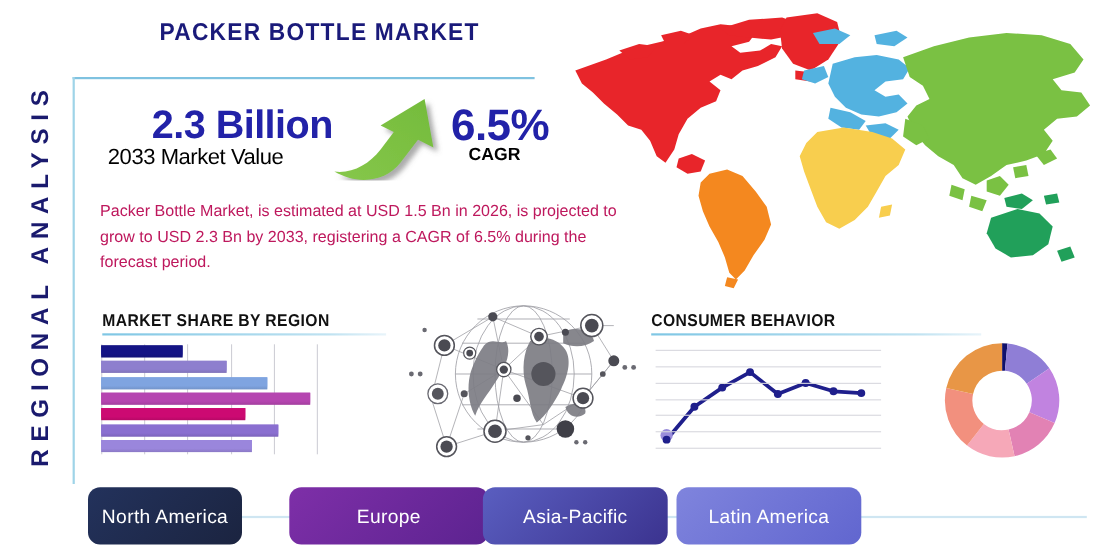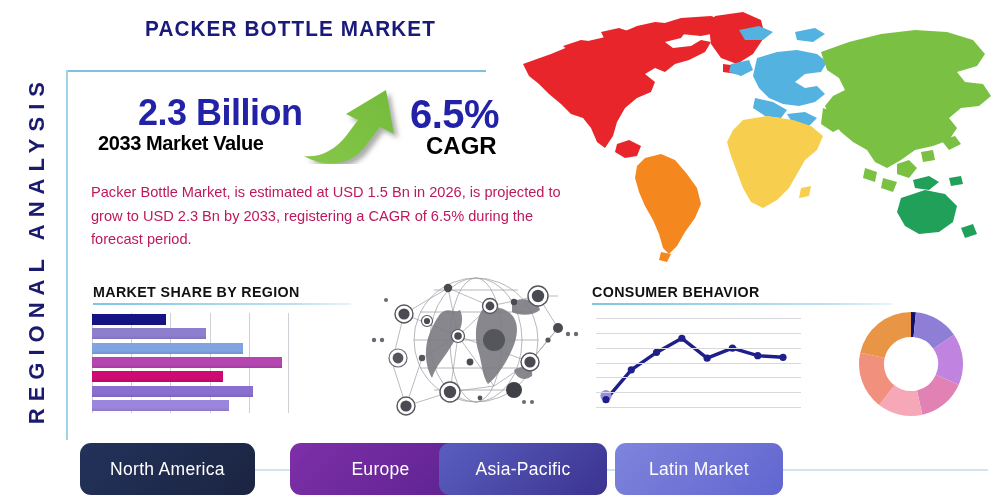--- a/index.html
+++ b/index.html
@@ -51,32 +51,32 @@
   
   #kpi-row { position:absolute; left:90px; top:92px; width:420px; height:76px; }
   #kpi-value-big {
     position:absolute; left:48px; top:0px;
     font-size:36px; font-weight:700; color:#2222a8;
     font-family:"Liberation Sans Narrow","Liberation Sans",sans-serif;
     letter-spacing:-0.5px;
   }
   #kpi-value-label {
     position:absolute; left:8px; top:40px;
-    font-size:20px; font-weight:700; color:#000;
+    font-size:20px; font-weight:400; color:#000;
     letter-spacing:-0.4px;
   }
   #kpi-cagr-big {
     position:absolute; left:320px; top:0px;
     font-size:40px; font-weight:700; color:#2222a8;
     font-family:"Liberation Sans Narrow","Liberation Sans",sans-serif;
     letter-spacing:-0.5px;
   }
   #kpi-cagr-label {
     position:absolute; left:336px; top:40px;
-    font-size:24px; font-weight:700; color:#000;
+    font-size:16px; font-weight:700; color:#000;
   }
   #growth-arrow { position:absolute; left:212px; top:-8px; width:108px; height:80px; }
 
   
   #summary-text {
     position:absolute; left:91px; top:181px; width:490px;
     font-size:14.6px; line-height:1.62; color:#be185d;
     font-family:"Liberation Sans", sans-serif;
   }
 
@@ -353,25 +353,25 @@
     <path d="M60.89363229256274,4.230777840639838 A52,52 0 0 1 99.00818986227722,26.771664351689214 L78.36425872838416,40.80126546287839 A27.04,27.04 0 0 0 58.544688792132625,29.080004477132718 Z" fill="#8f7ed6"></path>
     <path d="M99.00818986227722,26.771664351689214 A52,52 0 0 1 103.72324053556702,76.6516903130086 L80.81608507849485,66.73887896276447 A27.04,27.04 0 0 0 78.36425872838416,40.80126546287839 Z" fill="#c183e0"></path>
     <path d="M103.72324053556702,76.6516903130086 A52,52 0 0 1 67.3434485526202,106.74767162081487 L61.898593247362506,82.38878924282373 A27.04,27.04 0 0 0 80.81608507849485,66.73887896276447 Z" fill="#e282b4"></path>
     <path d="M67.3434485526202,106.74767162081487 A52,52 0 0 1 24.128833210045215,97.0880606435359 L39.426993269223516,77.36579153463866 A27.04,27.04 0 0 0 61.898593247362506,82.38878924282373 Z" fill="#f6a8b8"></path>
     <path d="M24.128833210045215,97.0880606435359 A52,52 0 0 1 5.25232837918513,44.65655144737979 L29.61121075717627,50.10140675263749 A27.04,27.04 0 0 0 39.426993269223516,77.36579153463866 Z" fill="#f2907e"></path>
     <path d="M5.25232837918513,44.65655144737979 A52,52 0 0 1 55.99999999999999,4 L55.99999999999999,28.96 A27.04,27.04 0 0 0 29.61121075717627,50.10140675263749 Z" fill="#e89646"></path>
   </svg>
 
 <div id="region-bar">
   <div id="region-connector"></div>
-<div class="region-btn" style="left: 0px; width: 175px; background: linear-gradient(135deg, rgb(35, 50, 92) 0%, rgb(27, 36, 64) 100%);">
+<div class="region-btn" style="left: 0px; width: 140px; background: linear-gradient(135deg, rgb(35, 50, 92) 0%, rgb(27, 36, 64) 100%);">
       <span>North America</span>
     </div>
-    <div class="region-btn" style="left: 183px; width: 181px; background: linear-gradient(135deg, rgb(126, 47, 168) 0%, rgb(92, 35, 144) 100%); margin-left: 27px;">
+    <div class="region-btn" style="left: 183px; width: 181px; background: linear-gradient(135deg, rgb(126, 47, 168) 0%, rgb(92, 35, 144) 100%);">
       <span>Europe</span>
     </div>
     <div class="region-btn" style="left: 359px; width: 168px; background: linear-gradient(135deg, rgb(90, 94, 192) 0%, rgb(59, 51, 143) 100%);">
       <span>Asia-Pacific</span>
     </div>
     <div class="region-btn" style="left: 535px; width: 168px; background: linear-gradient(135deg, rgb(127, 132, 221) 0%, rgb(97, 102, 207) 100%);">
-      <span>Latin Market</span>
+      <span>Latin America</span>
     </div>
   </div>
 
 </body></html>

